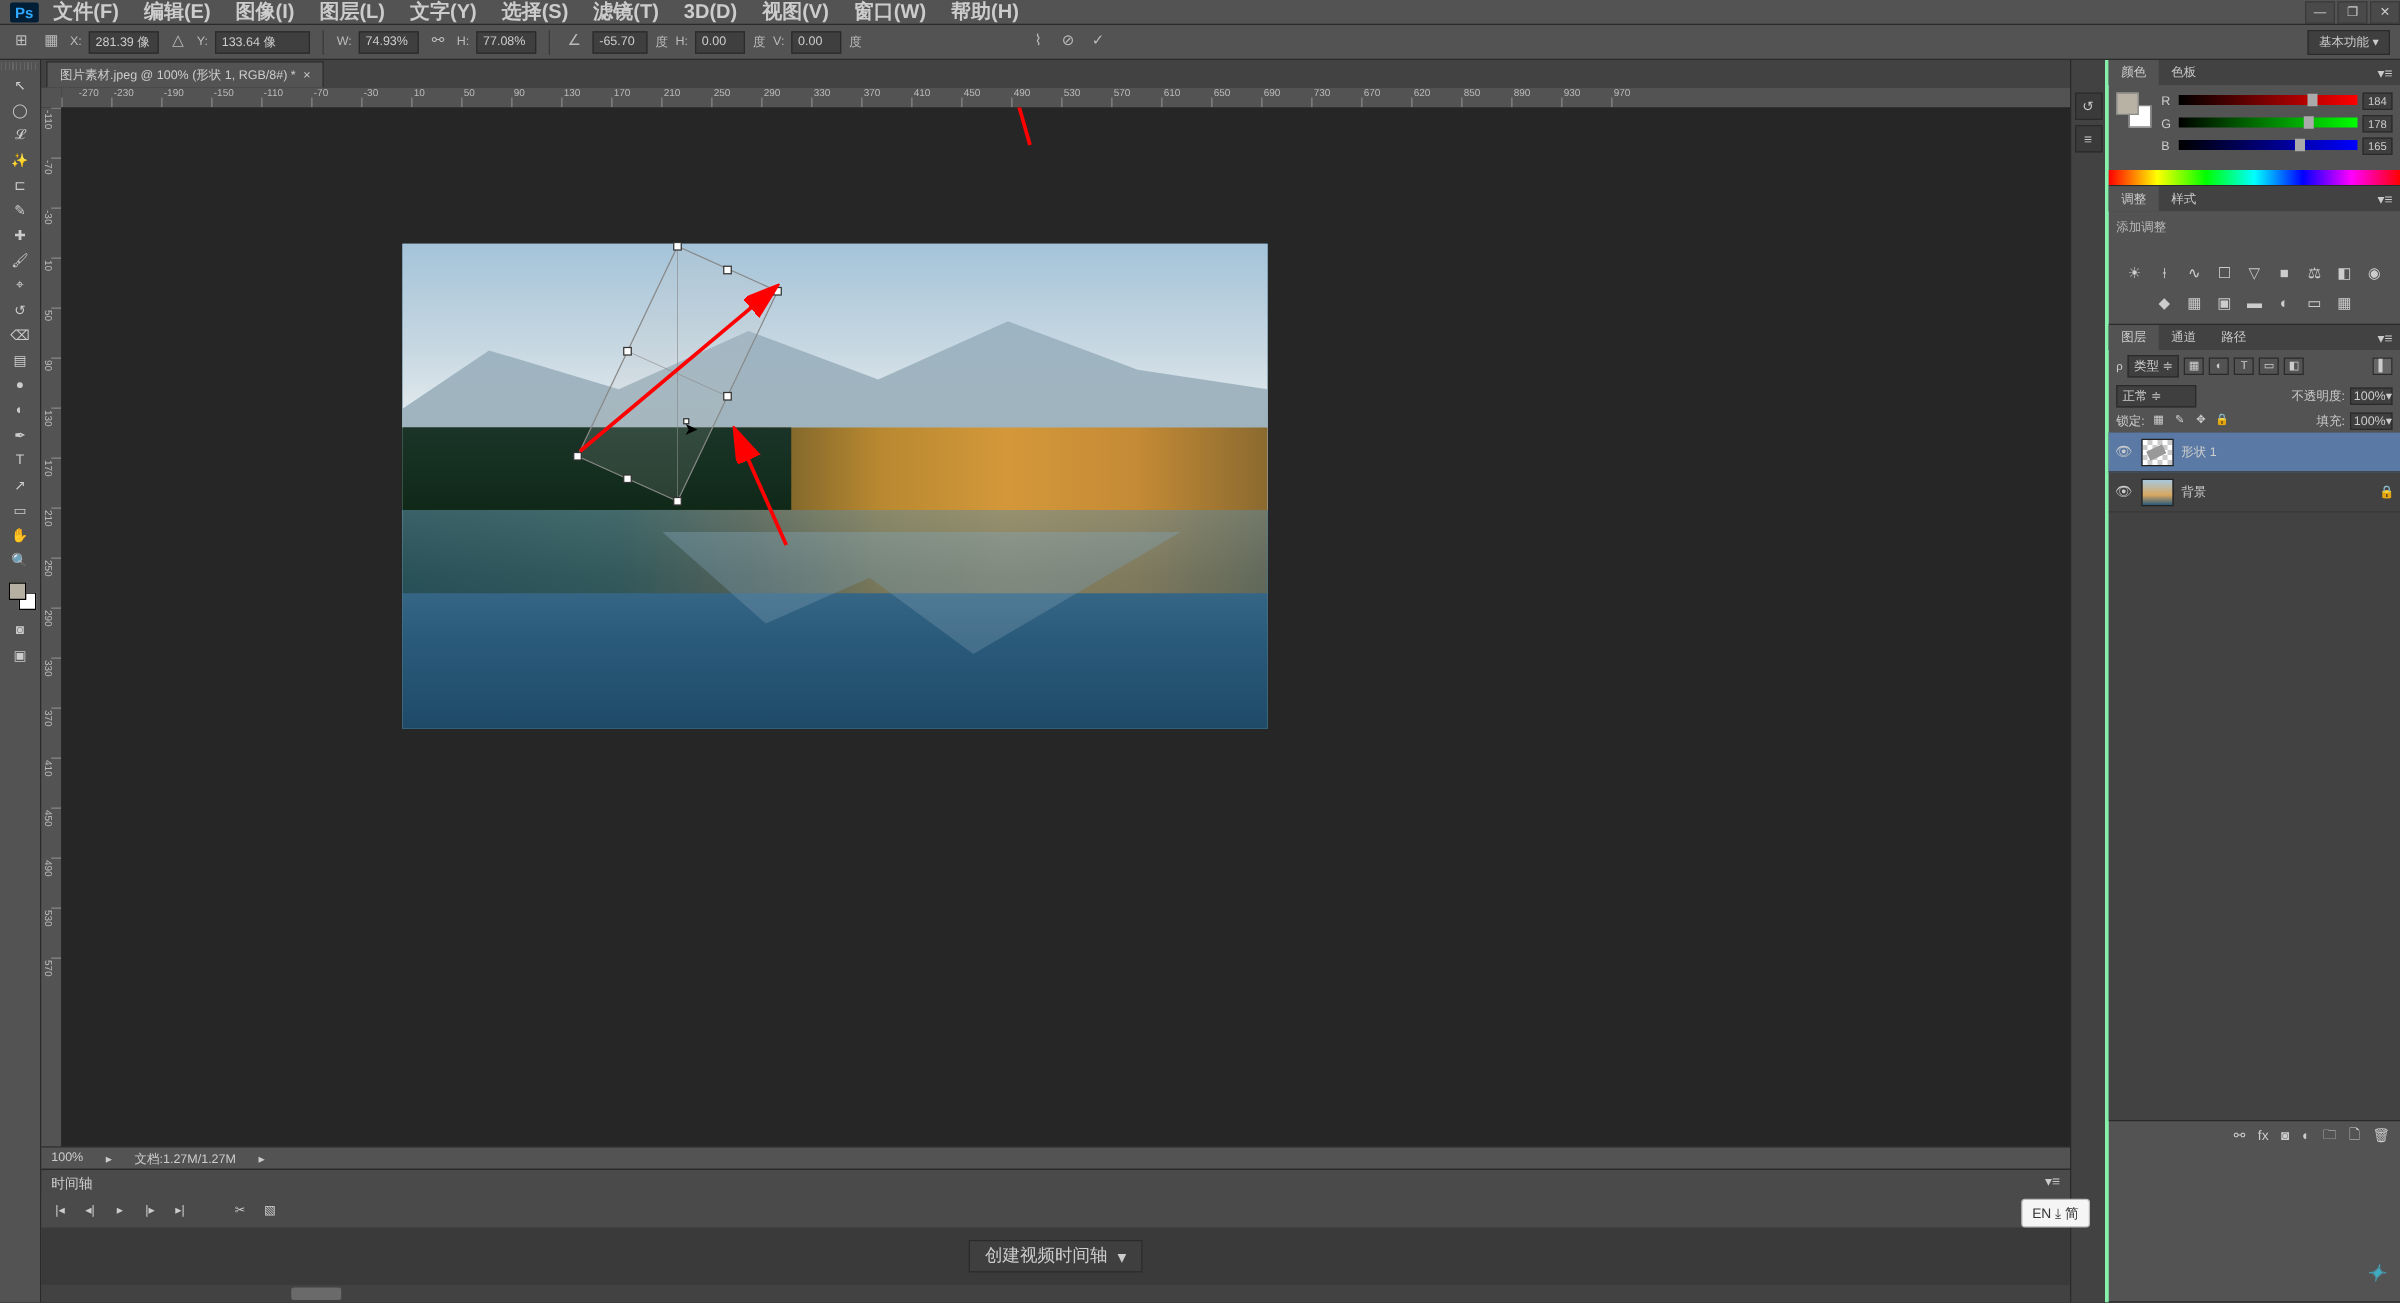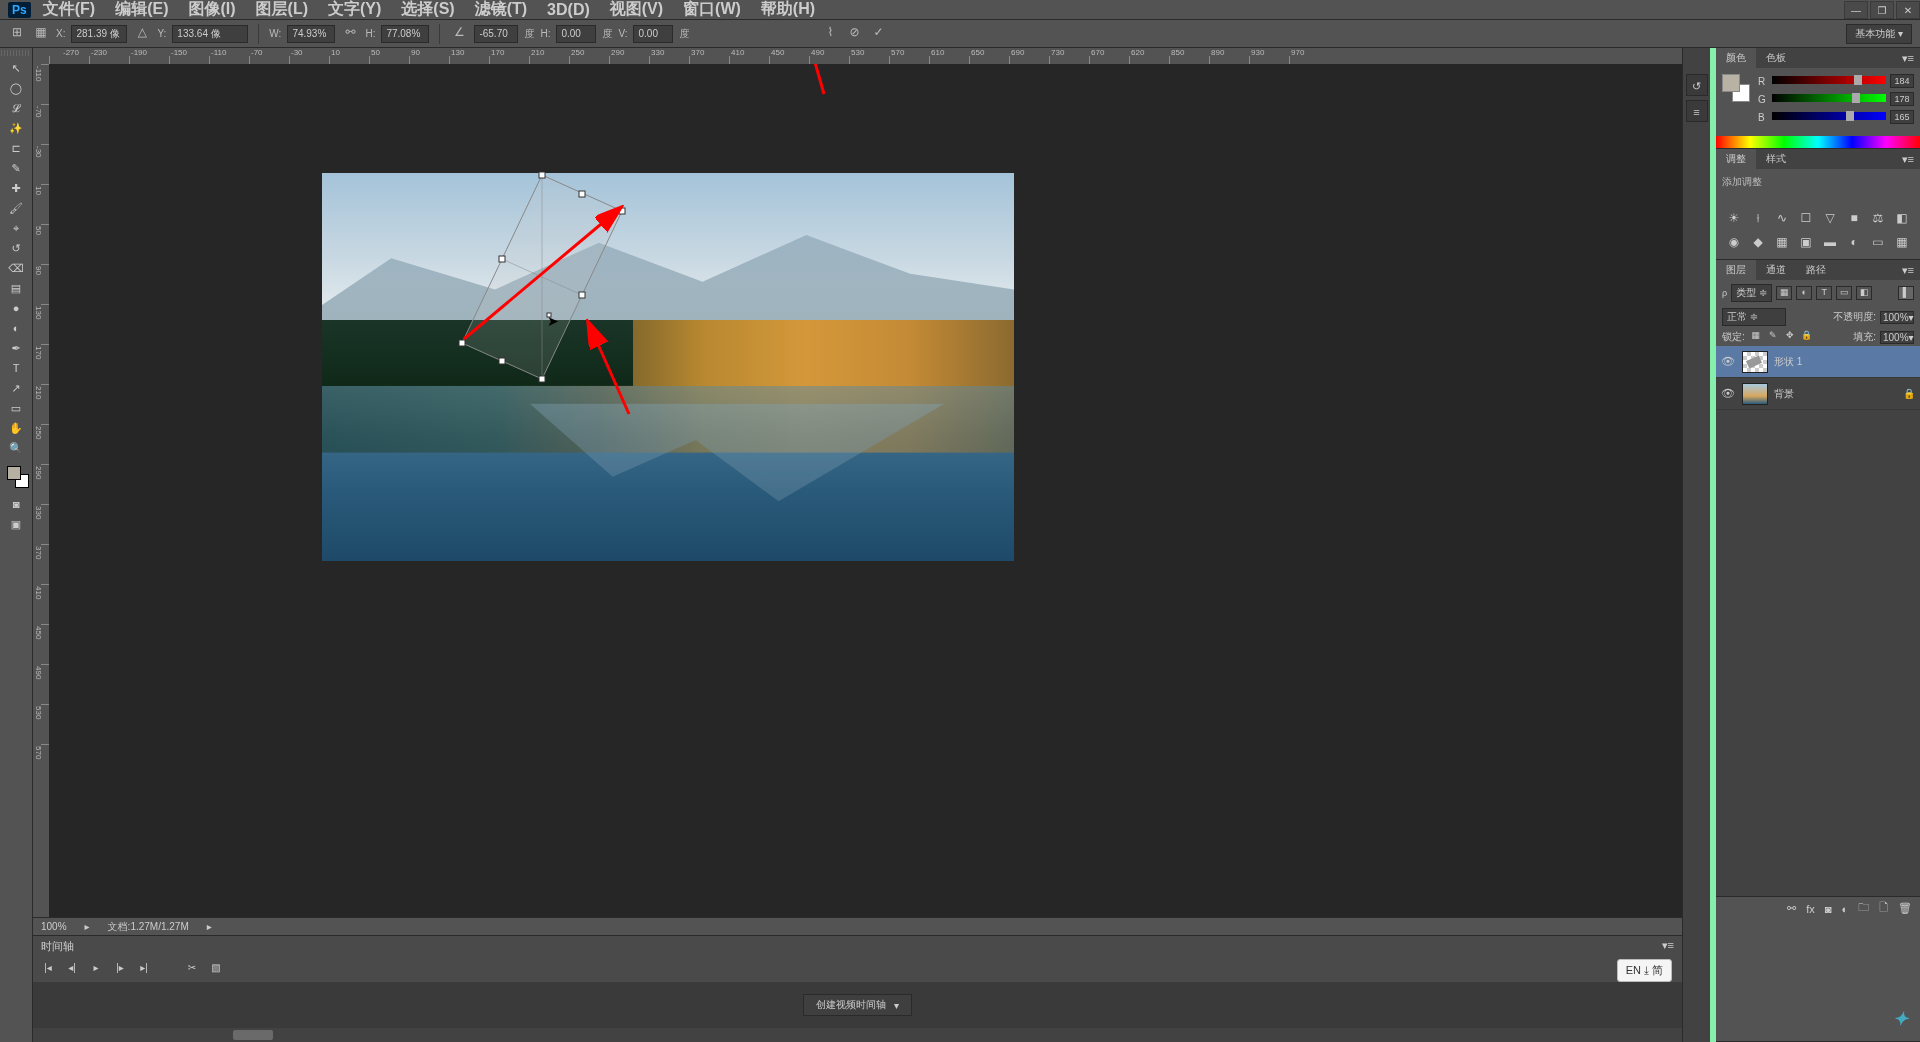--- a/index.html
+++ b/index.html
@@ -61,24 +61,24 @@
 
 .status-bar { height: 18px; background: #535353; display: flex; align-items: center; padding: 0 8px; gap: 18px; font-size: 10px; border-top: 1px solid #2a2a2a; }
 
 
 .timeline { background: #4a4a4a; border-top: 1px solid #2a2a2a; }
 .timeline-hdr { height: 20px; padding: 3px 8px; font-size: 11px; display: flex; justify-content: space-between; }
 .timeline-body { height: 72px; background: #3a3a3a; display: flex; flex-direction: column; }
 .timeline-controls { height: 26px; display: flex; align-items: center; gap: 10px; padding: 0 8px; background: #4a4a4a; }
 .tl-btn { width: 14px; height: 14px; color: #ccc; text-align: center; cursor: pointer; font-size: 10px; }
 .timeline-mid { flex: 1; display: flex; align-items: center; justify-content: center; }
-.timeline-create { background: #3f3f3f; border: 1px solid #2a2a2a; padding: 3px 12px; cursor: pointer; font-size: 10px; display: flex; gap: 8px; align-items: center; }
-
-
-.right-panels { width: 210px; background: #535353; border-left: 6px solid #86efac; display: flex; flex-direction: column; }
+.timeline-create { background: #3f3f3f; border: 1px solid #2a2a2a; padding: 3px 12px; cursor: pointer; font-size: 14px; display: flex; gap: 8px; align-items: center; }
+
+
+.right-panels { width: 236px; background: #535353; border-left: 3px solid #86efac; display: flex; flex-direction: column; }
 .collapsed-strip { width: 28px; background: #424242; border-left: 1px solid #2a2a2a; padding-top: 22px; }
 .collapsed-strip .mini { width: 22px; height: 22px; margin: 4px auto; background: #3a3a3a; border: 1px solid #2a2a2a; text-align: center; line-height: 22px; font-size: 11px; cursor: pointer; }
 
 .panel { border-bottom: 1px solid #2a2a2a; }
 .panel-tabs { display: flex; height: 20px; background: #424242; align-items: center; }
 .panel-tab { padding: 3px 10px; font-size: 10px; cursor: pointer; }
 .panel-tab.active { background: #535353; }
 .panel-menu { margin-left: auto; padding: 0 6px; cursor: pointer; }
 .panel-body { padding: 6px; }
 
@@ -227,20 +227,26 @@
     <div style="height:6px"></div>
     <div class="tool fg-bg">
       <div class="bg-swatch"></div>
         <div class="fg-swatch" style="#b8b2a5"></div>
     </div>
     <div class="tool">◙</div>
     <div class="tool">▣</div>
   </div>
 
   <div class="doc-wrap">
+    <div class="doc-tab-bar">
+      <div class="doc-tab">
+        <span>图片素材.jpeg @ 100% (形状 1, RGB/8#) *</span>
+        <span class="close">×</span>
+      </div>
+    </div>
 
     <div class="canvas-area">
       <div class="ruler-corner"></div>
       <div class="ruler-h" id="ruler-h">
           <div class="tick" style="left: 0px; bottom: 0px; width: 1px; height: 8px;"></div>
           <div class="tick-label" style="left: 14px; top: 0px;">-270</div>
           <div class="tick" style="left: 40px; bottom: 0px; width: 1px; height: 8px;"></div>
           <div class="tick-label" style="left: 42px; top: 0px;">-230</div>
           <div class="tick" style="left: 80px; bottom: 0px; width: 1px; height: 8px;"></div>
           <div class="tick-label" style="left: 82px; top: 0px;">-190</div>

